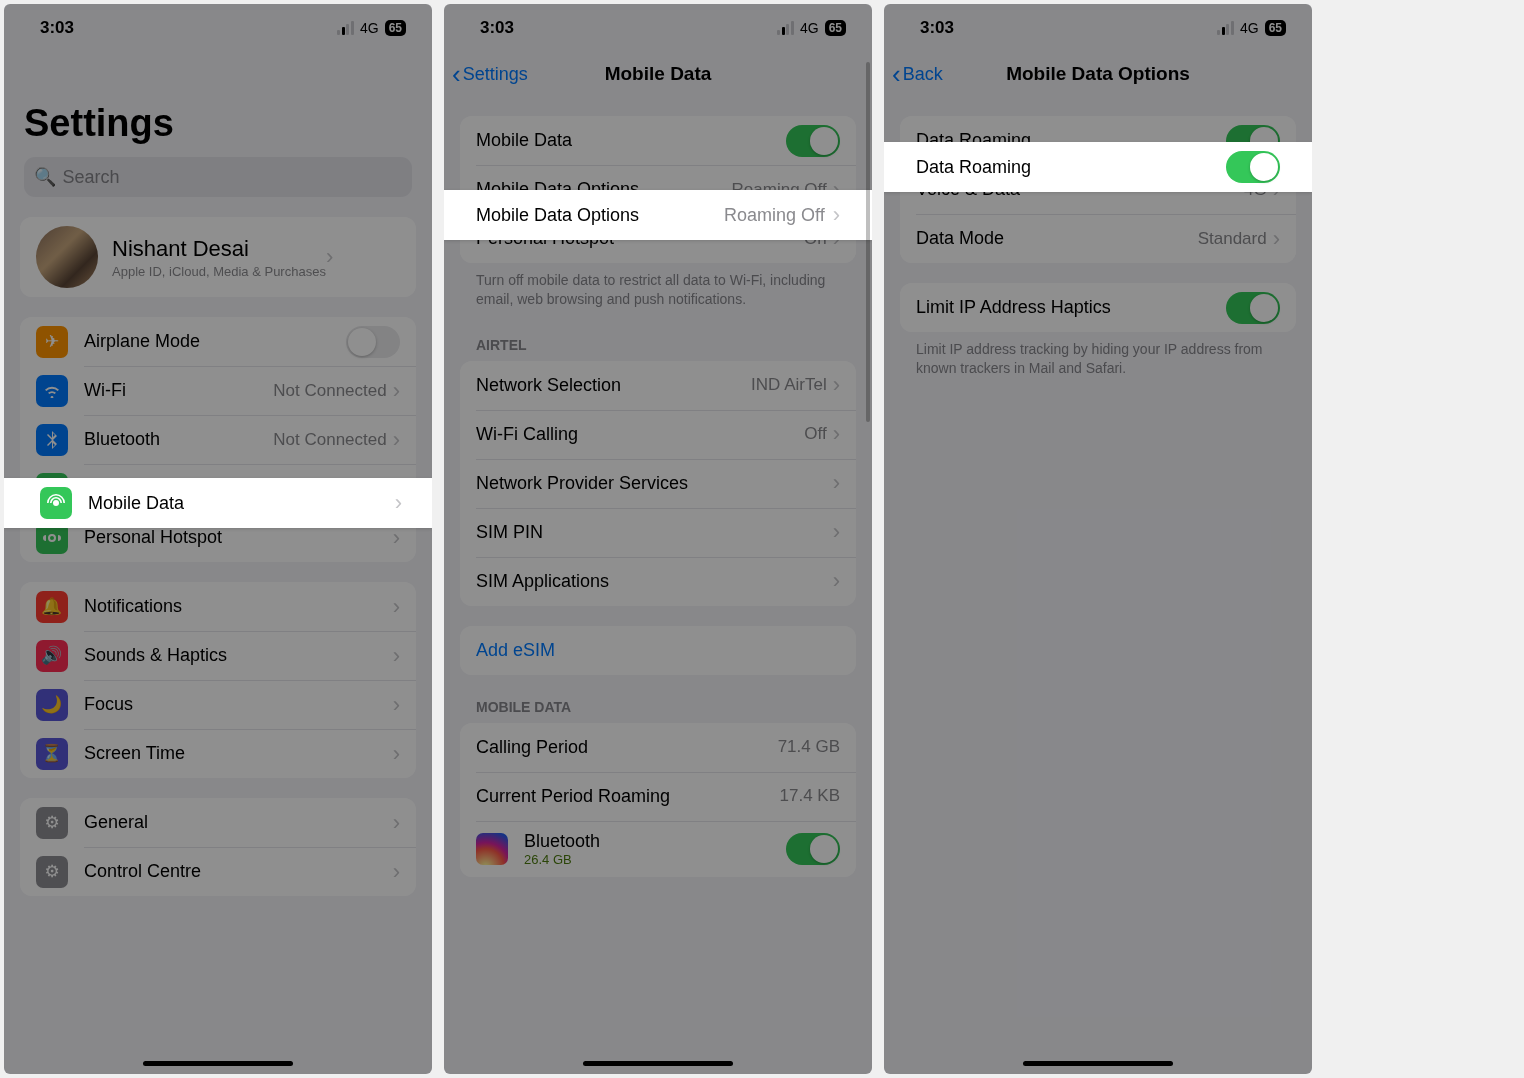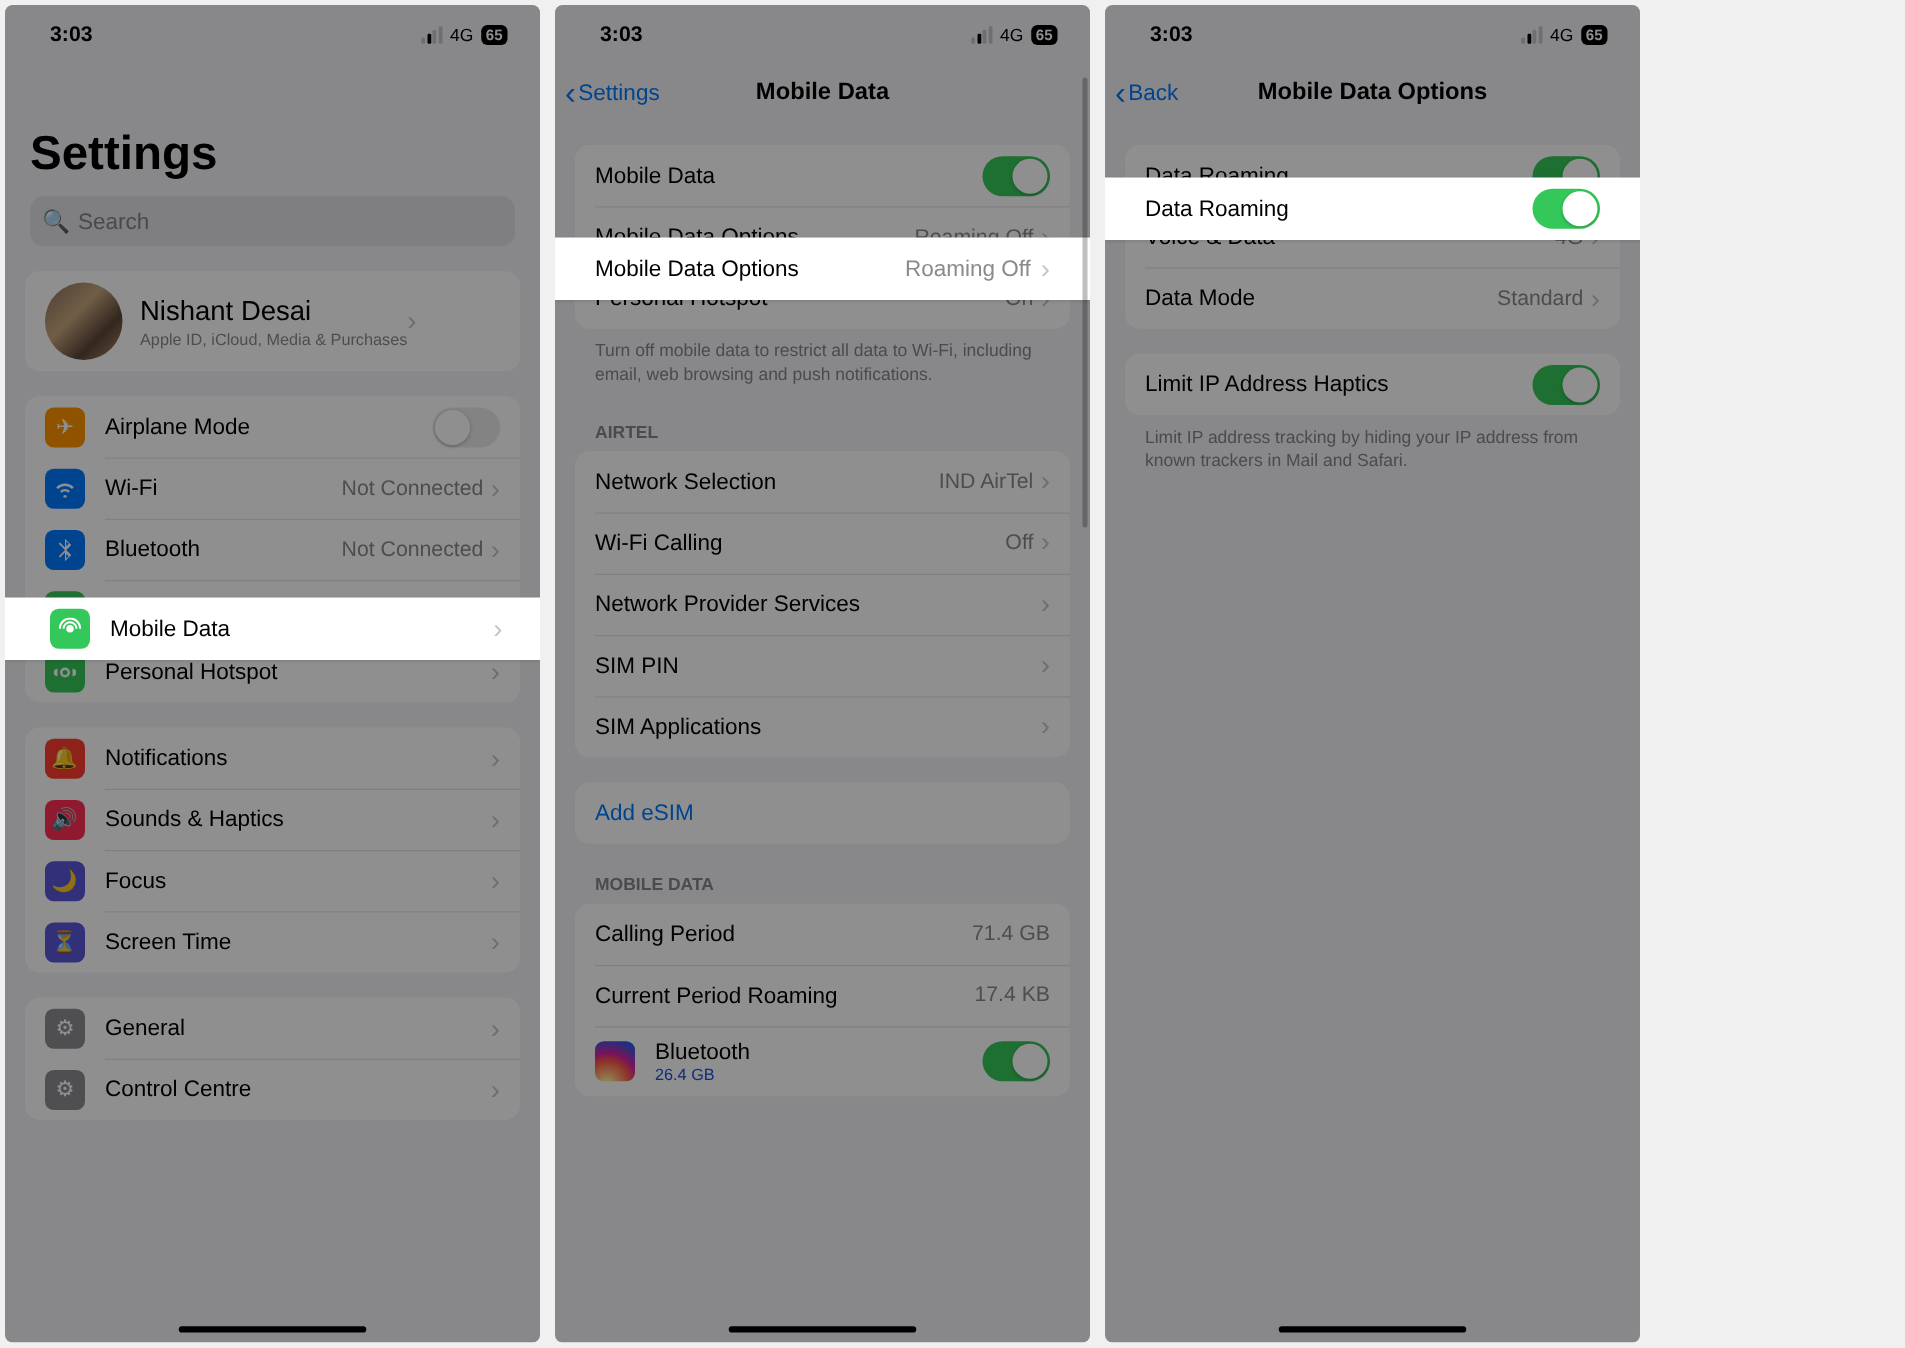--- a/index.html
+++ b/index.html
@@ -76,21 +76,21 @@
     content:""; position:absolute; left:16px; right:0; top:0; height:1px; background:#e5e5ea;
   }
   .row.with-icon + .row.with-icon::before { left: 64px; }
   .row .icon {
     width: 32px; height: 32px; border-radius: 7px; margin-right: 16px; display:flex;
     align-items:center; justify-content:center; color:#fff; font-size:17px; flex-shrink:0;
   }
   .row .label { flex: 1; }
   .row .value { color: #8a8a8e; font-size: 17px; margin-right: 6px;}
   .row .chevron { color: #c5c5c8; font-size: 22px; font-weight:400;}
-  .row .sub { font-size: 13px; color: #1d4ed8; }
+  .row .sub { font-size: 13px; color: #4d7c0f; }
   .toggle {
     width: 54px; height: 32px; border-radius: 16px; background: #e9e9eb; position: relative; flex-shrink:0;
   }
   .toggle.on { background: #34c759; }
   .toggle .knob {
     position:absolute; width:28px; height:28px; border-radius:50%; background:#fff; top:2px; left:2px;
     box-shadow: 0 1px 3px rgba(0,0,0,0.25);
   }
   .toggle.on .knob { left: 24px; }
   .profile-row { height: 80px; padding: 10px 16px; }

